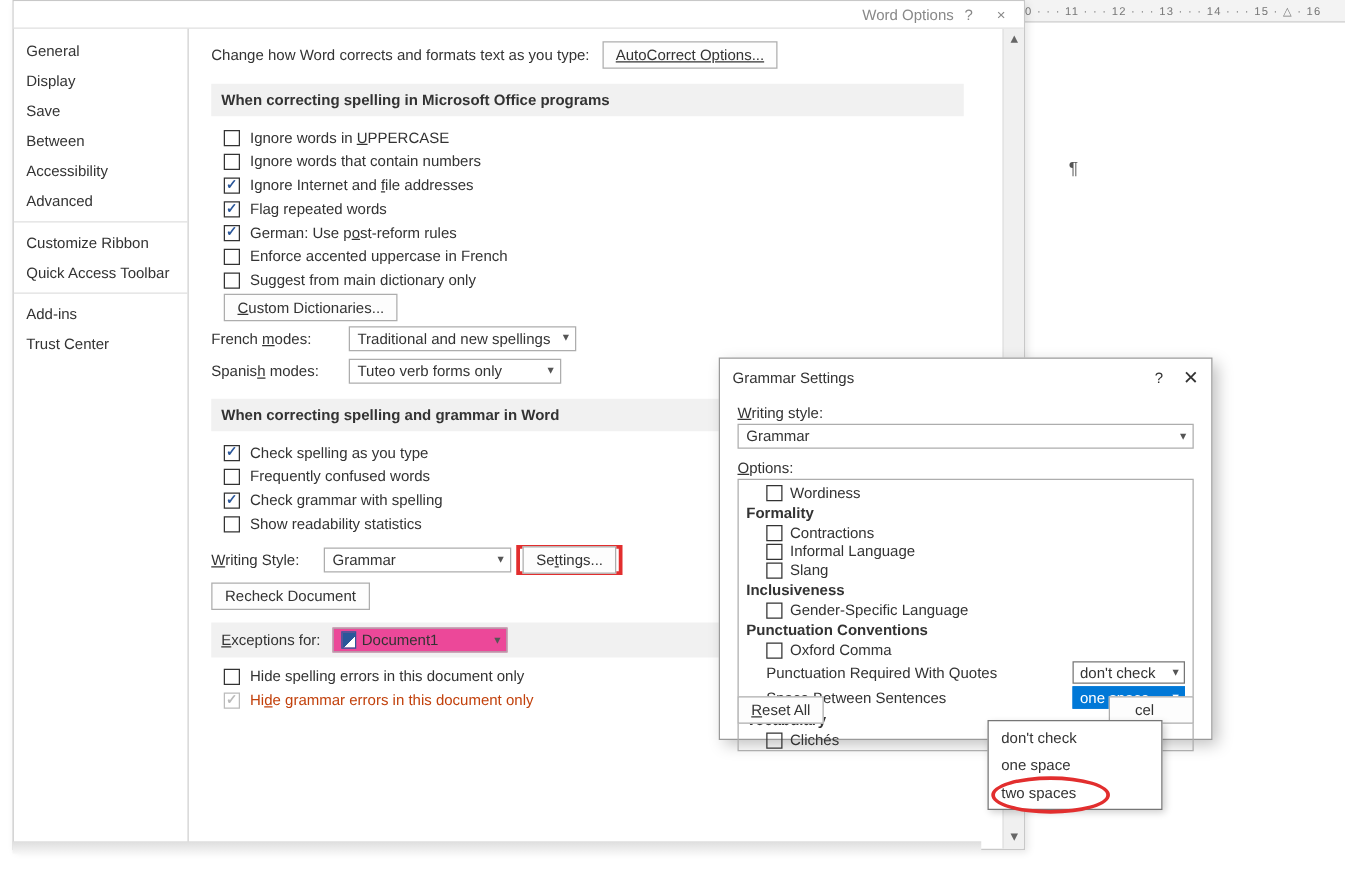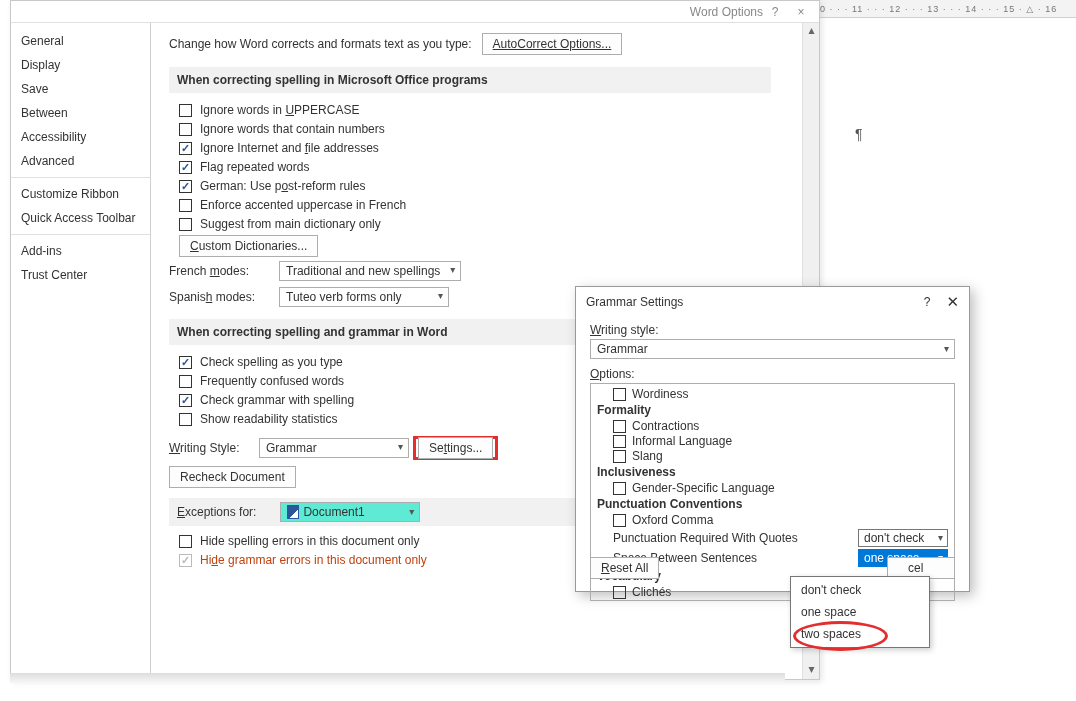--- a/index.html
+++ b/index.html
@@ -36,21 +36,21 @@
   .disabled-text{color:#c2410c;}
   .u{text-decoration:underline;}
   .formrow{display:flex;align-items:center;margin:6px 0 6px 0;}
   .formrow .lbl{width:110px;}
   .combo{border:1px solid #adadad;background:#fff;padding:2px 20px 2px 6px;position:relative;min-width:170px;font-size:12px;}
   .combo::after{content:"▾";position:absolute;right:5px;top:2px;color:#555;font-size:10px;}
   .settings-btn-wrap{display:inline-block;border:3px solid #e22e2e;padding:2px;margin-left:4px;}
   .writing-row{display:flex;align-items:center;margin:10px 0 10px 0;}
   .writing-row .lbl{width:90px;}
   .exceptions-header{display:flex;align-items:center;background:#f1f1f1;padding:4px 8px;margin:14px 0 8px 0;}
-  .doc-combo{border:1px solid #adadad;background:#5eead4;padding:2px 20px 2px 6px;position:relative;min-width:140px;margin-left:24px;display:flex;align-items:flex-end;gap:4px;}
+  .doc-combo{border:1px solid #adadad;background:#ec4899;padding:2px 20px 2px 6px;position:relative;min-width:140px;margin-left:10px;display:flex;align-items:flex-end;gap:4px;}
   .doc-combo::after{content:"▾";position:absolute;right:5px;top:3px;color:#555;font-size:10px;}
   .doc-icon{width:12px;height:14px;background:linear-gradient(135deg,#2b579a 60%,#fff 60%);border:0.5px solid #2b579a;}
   
   .dlg-grammar{position:absolute;left:575px;top:286px;width:395px;height:306px;border:1px solid #9a9a9a;background:#fff;box-shadow:4px 4px 12px rgba(0,0,0,.25);}
   .dlg-grammar .titlebar2{height:30px;display:flex;align-items:center;justify-content:space-between;padding:0 10px;font-size:12px;}
   .titlebar2 .tright{display:flex;gap:16px;align-items:center;}
   .tclose{font-size:15px;}
   .gr-body{padding:4px 14px 0 14px;}
   .gr-label{margin:2px 0;}
   .gr-combo{border:1px solid #adadad;width:100%;padding:2px 20px 2px 6px;position:relative;margin-bottom:8px;}

